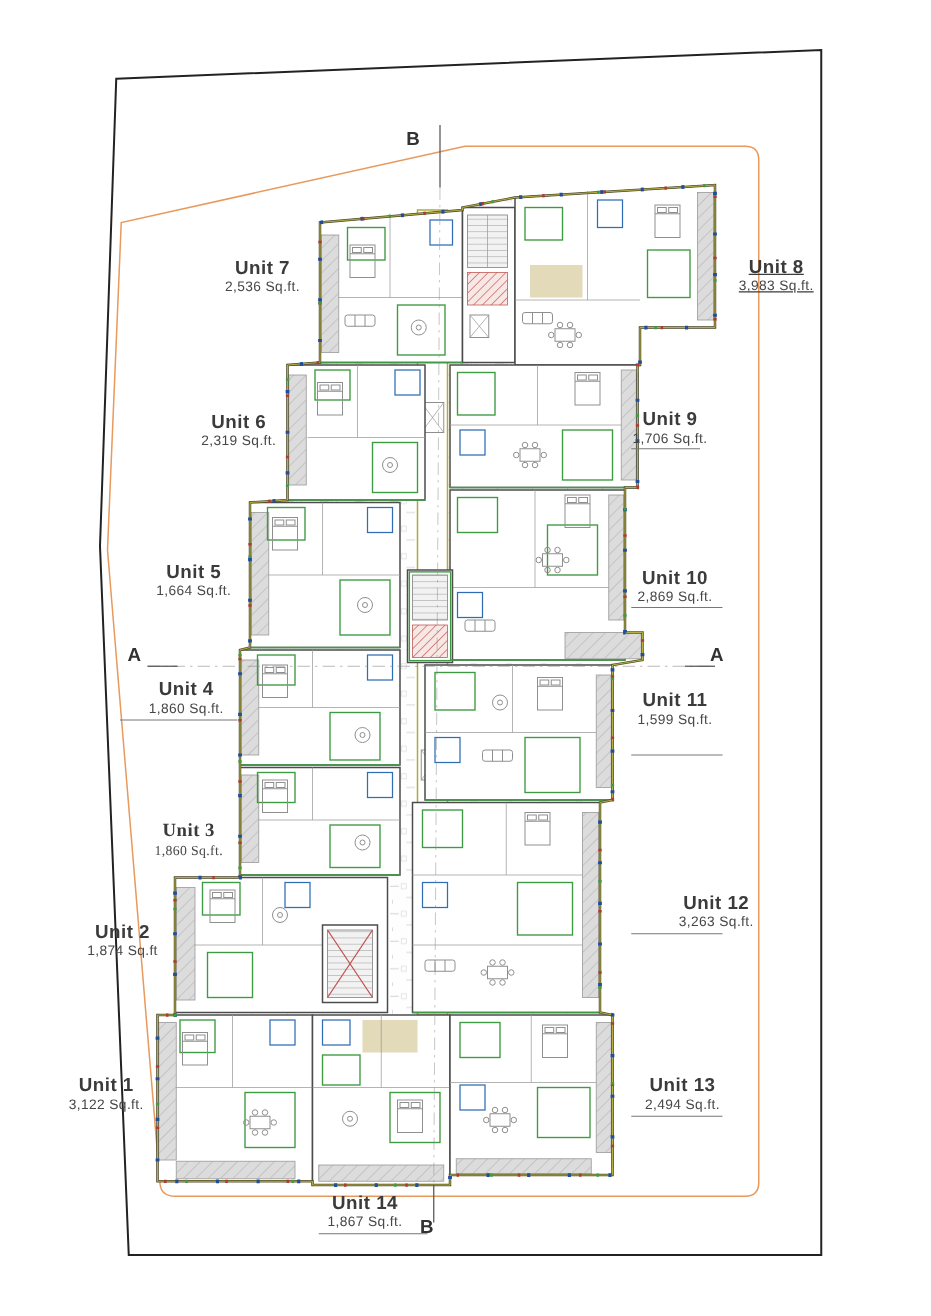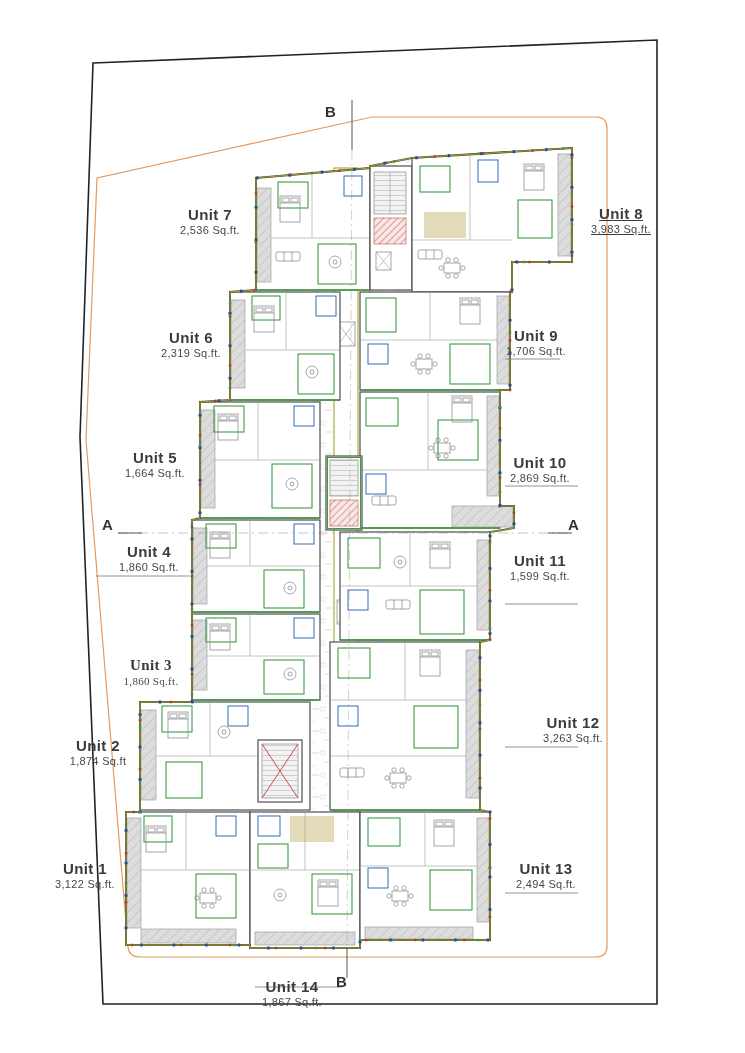--- a/index.html
+++ b/index.html
@@ -392,18 +392,18 @@
     <div class="ar">1,874 Sq.ft</div>
   </div>
   <div class="unit-label" style="left:546px;top:860px;">
     <div class="nm">Unit 13</div>
     <div class="ar">2,494 Sq.ft.</div>
   </div>
   <div class="unit-label" style="left:85px;top:860px;">
     <div class="nm">Unit 1</div>
     <div class="ar">3,122 Sq.ft.</div>
   </div>
-  <div class="unit-label" style="left:292px;top:954px;margin-top:24px;">
+  <div class="unit-label" style="left:292px;top:954px;">
     <div class="nm">Unit 14</div>
     <div class="ar">1,867 Sq.ft.</div>
   </div>
 
 </div>
 
 </body></html>

